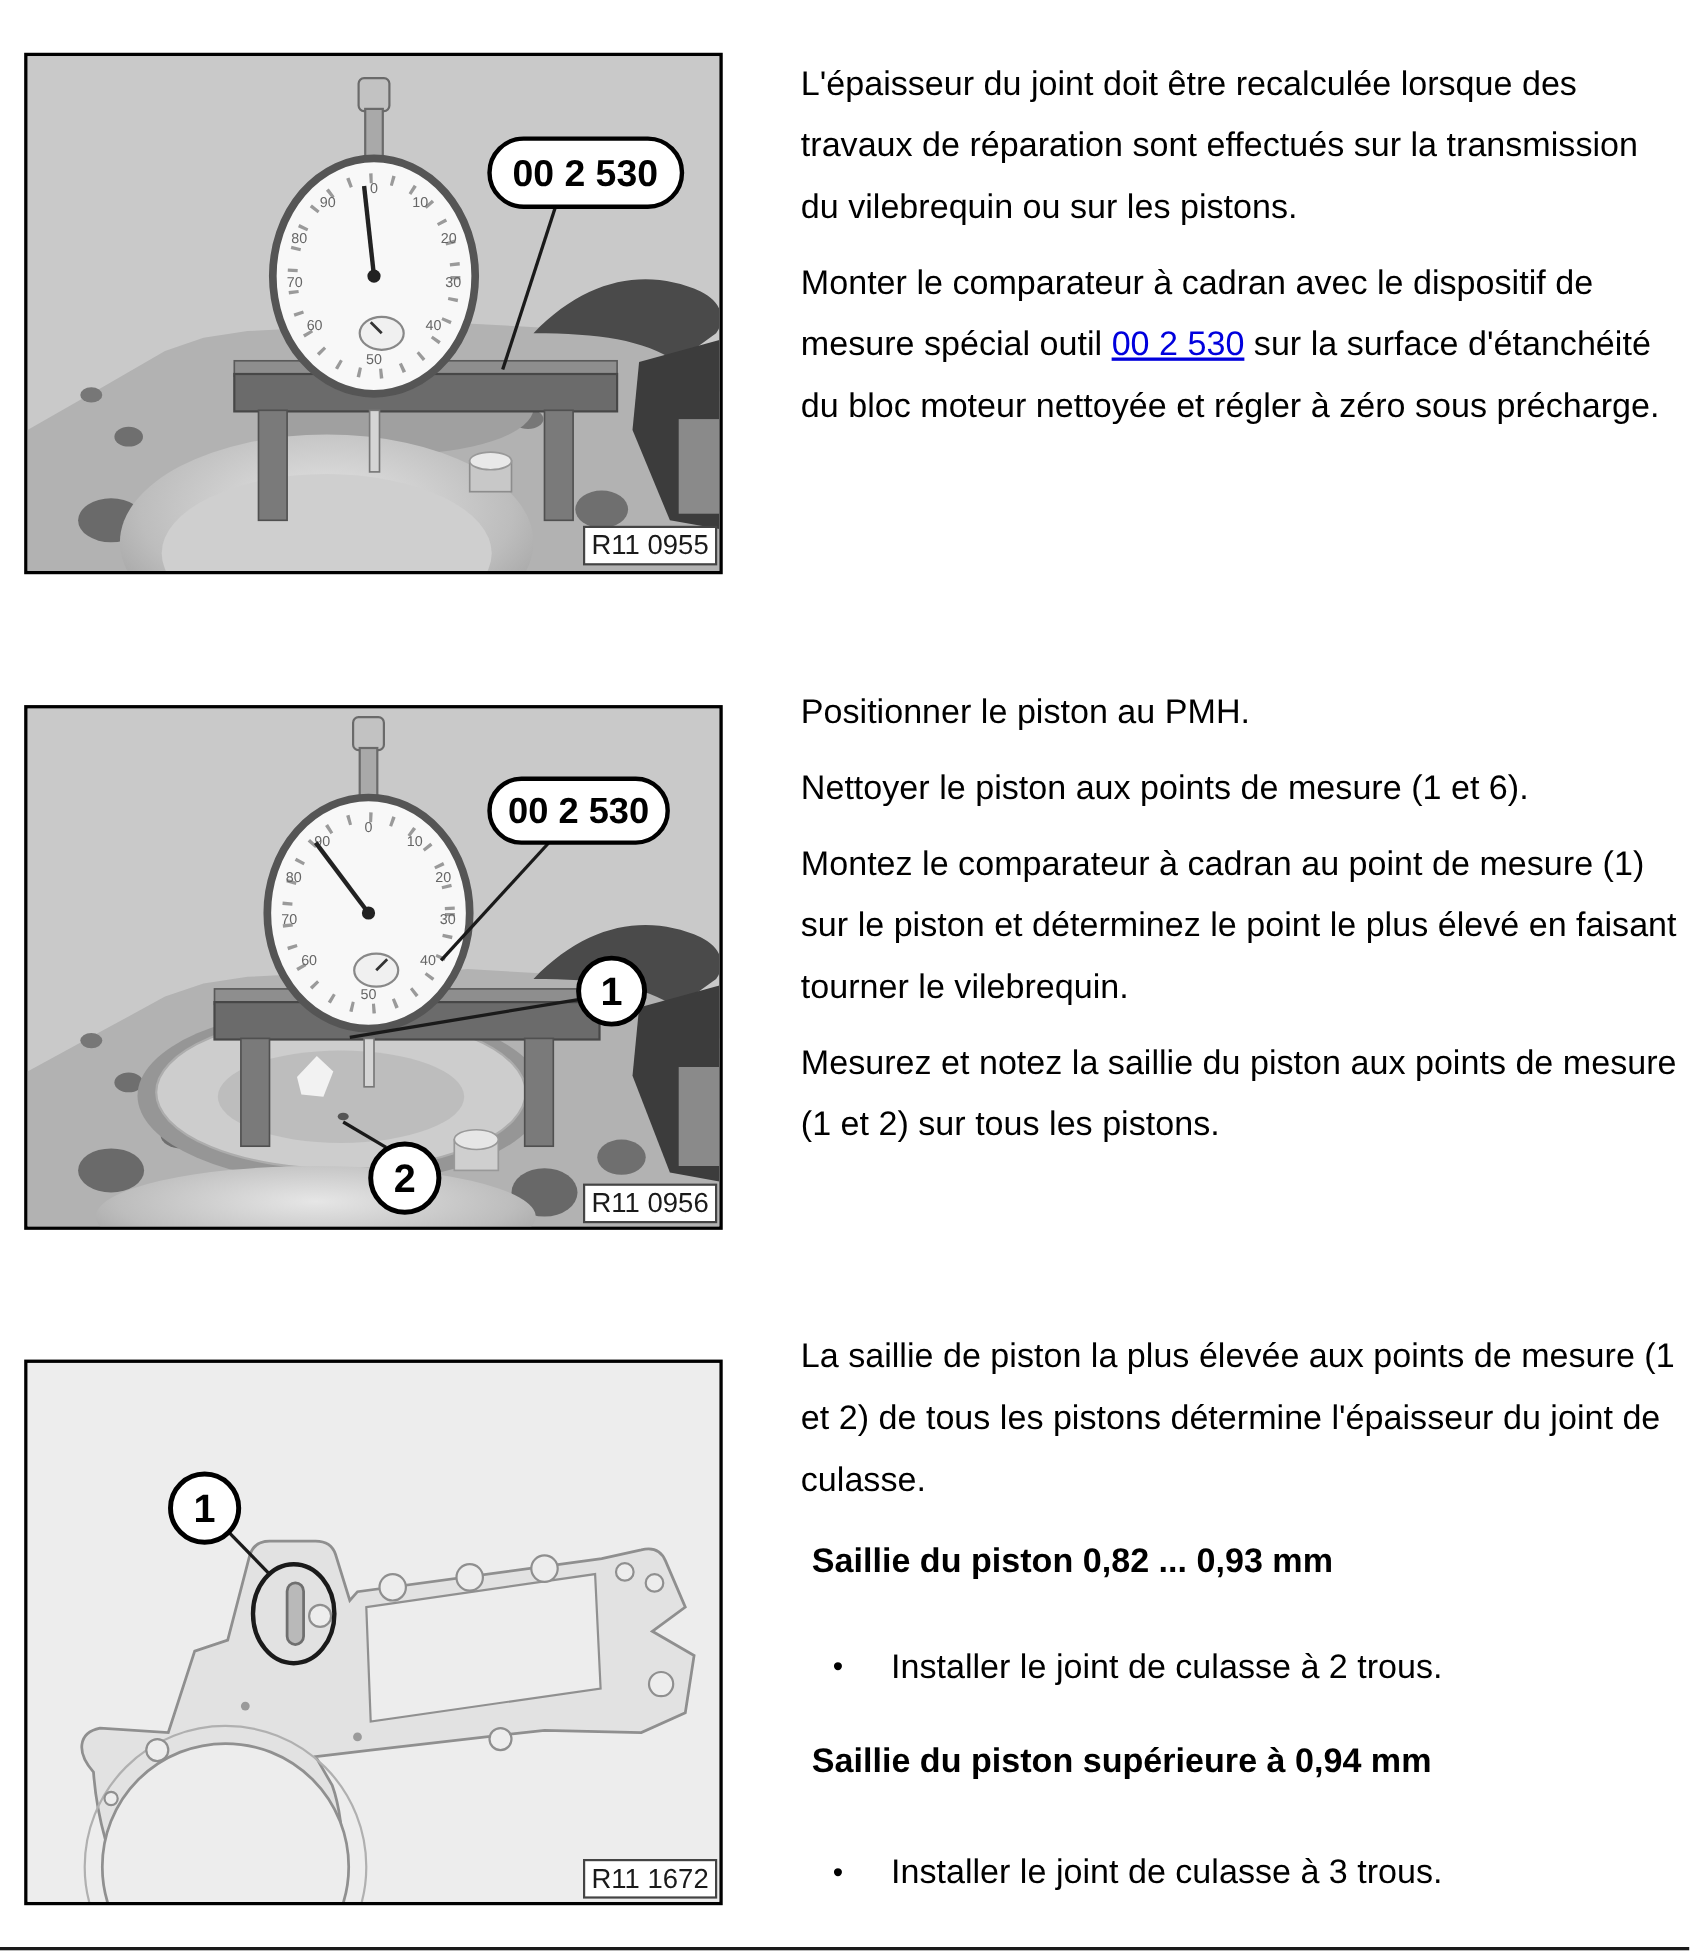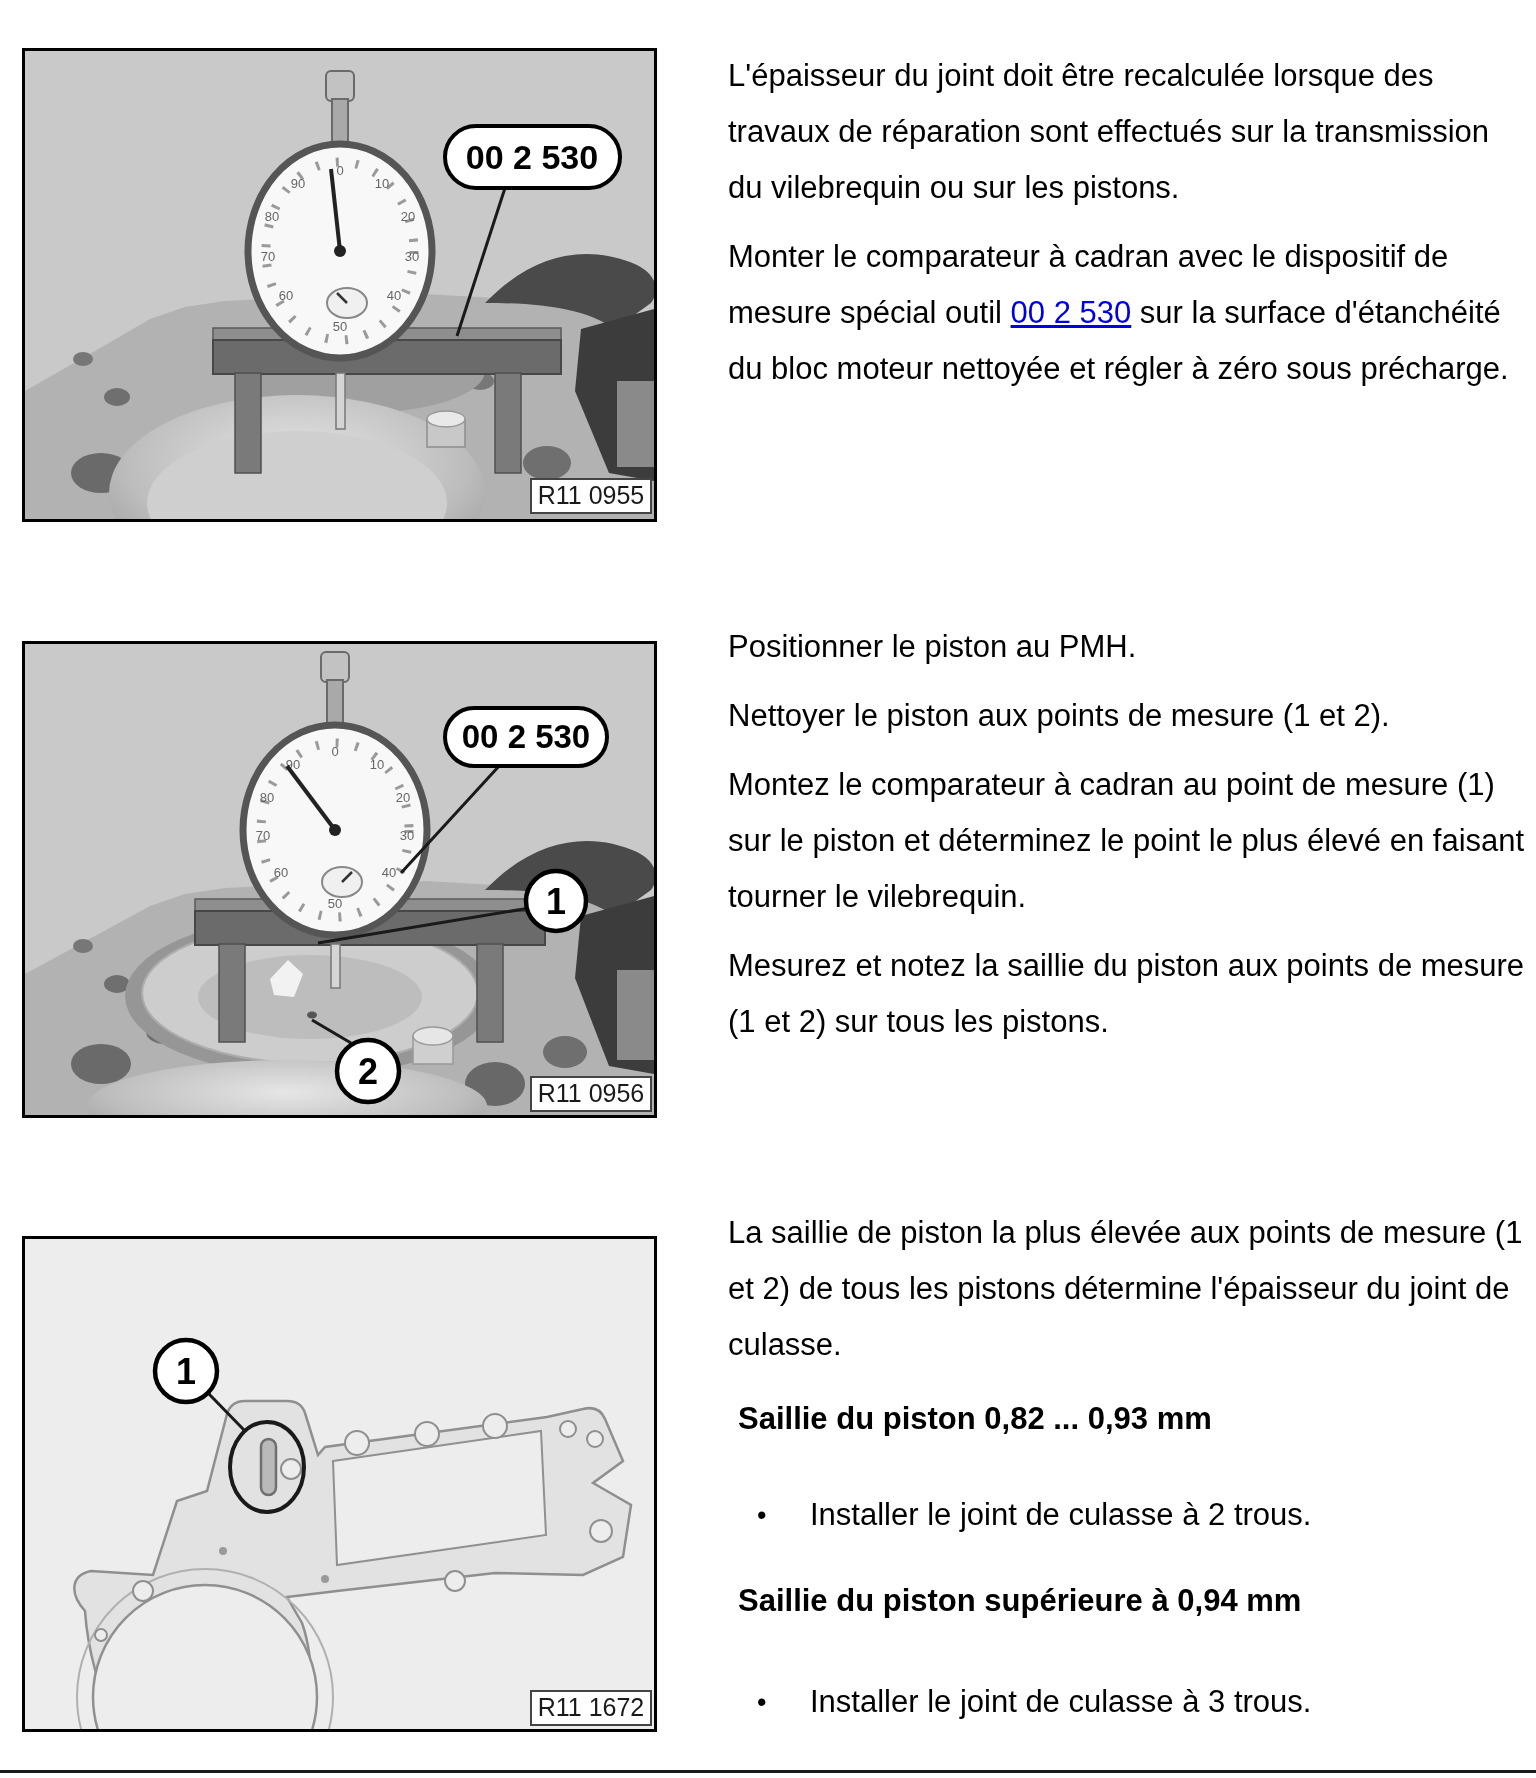--- a/index.html
+++ b/index.html
@@ -238,21 +238,21 @@
     </svg>
   </div>
 
   <div class="textcol" id="txt1">
     <p class="para"><span>L'épaisseur du joint doit être recalculée lorsque des travaux de réparation sont effectués sur la transmission du vilebrequin ou sur les pistons.</span></p>
     <p class="para"><span>Monter le comparateur à cadran avec le dispositif de mesure spécial outil </span><a class="doclink">00 2 530</a><span> sur la surface d'étanchéité du bloc moteur nettoyée et régler à zéro sous précharge.</span></p>
   </div>
 
   <div class="textcol" id="txt2">
     <p class="para">Positionner le piston au PMH.</p>
-    <p class="para">Nettoyer le piston aux points de mesure (1 et 2).</p>
+    <p class="para">Nettoyer le piston aux points de mesure (1 et 6).</p>
     <p class="para">Montez le comparateur à cadran au point de mesure (1) sur le piston et déterminez le point le plus élevé en faisant tourner le vilebrequin.</p>
     <p class="para">Mesurez et notez la saillie du piston aux points de mesure (1 et 2) sur tous les pistons.</p>
   </div>
 
   <div class="textcol" id="txt3">
     <p class="para">La saillie de piston la plus élevée aux points de mesure (1 et 2) de tous les pistons détermine l'épaisseur du joint de culasse.</p>
     <p class="heading mt18">Saillie du piston 0,82 ... 0,93 mm</p>
     <div class="bullet-row mt40">
       <span class="bullet-dot">•</span>
       <span>Installer le joint de culasse à 2 trous.</span>

